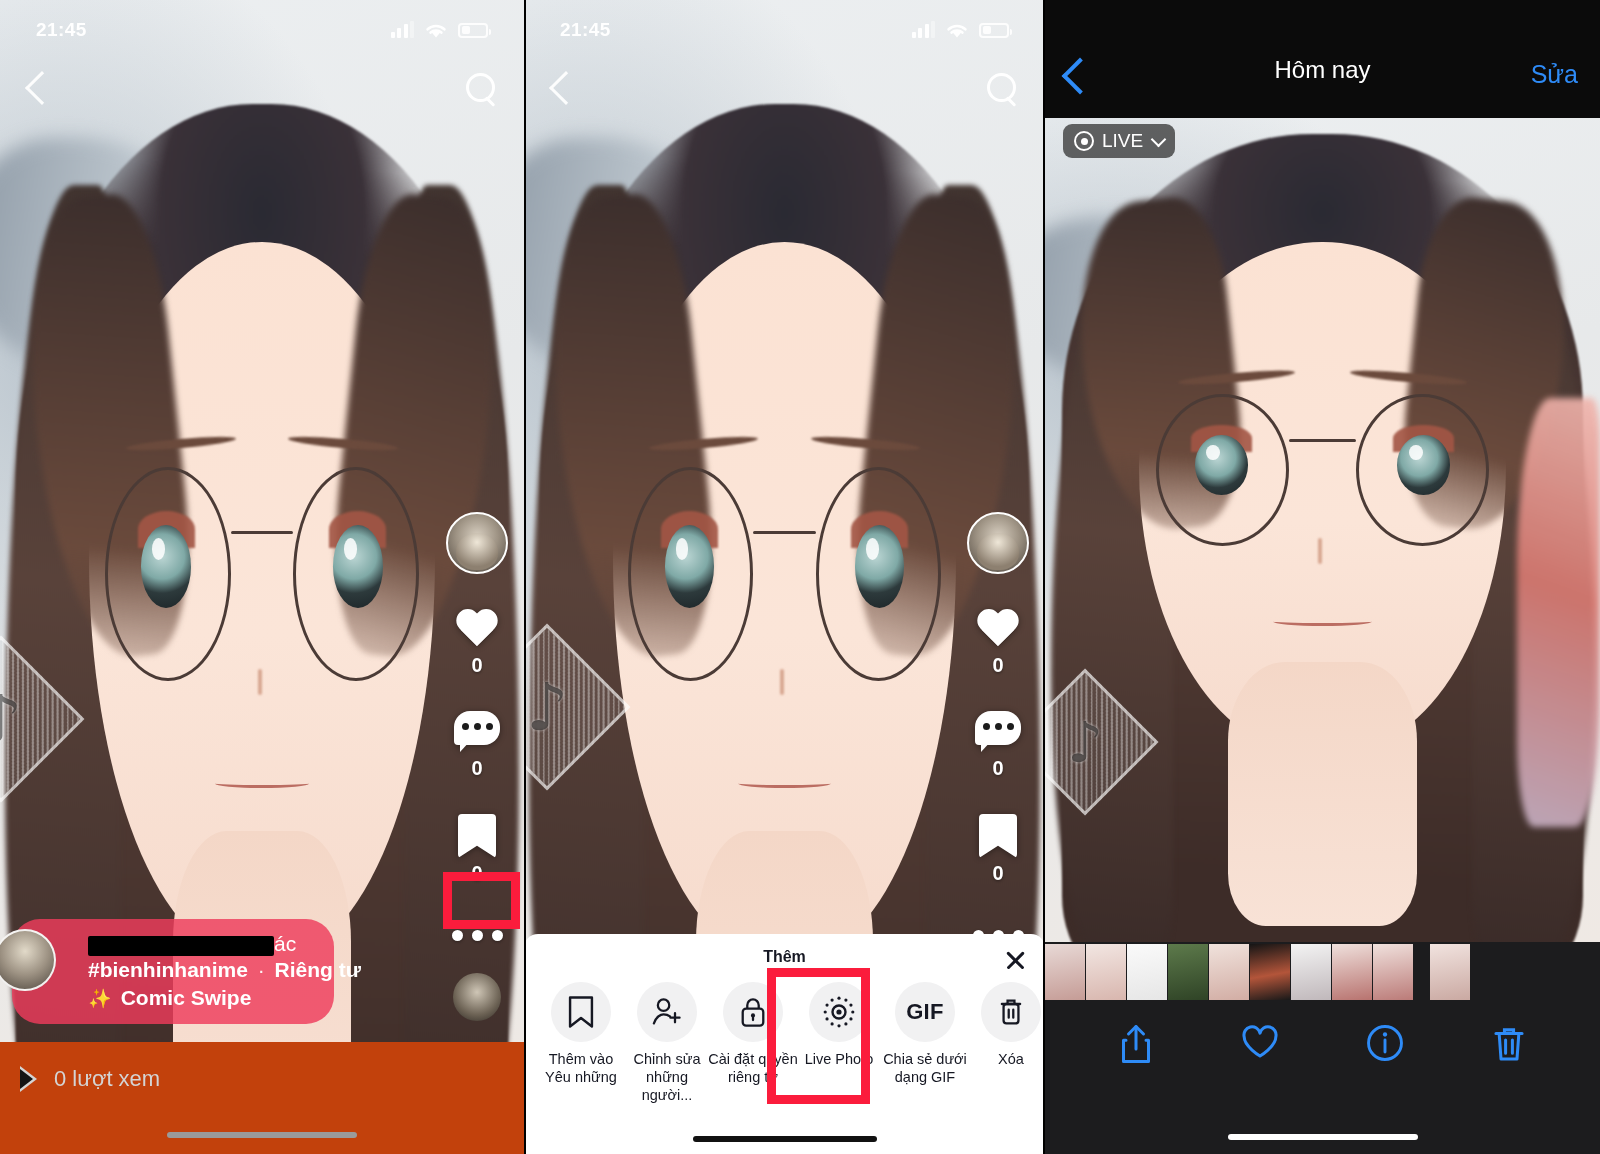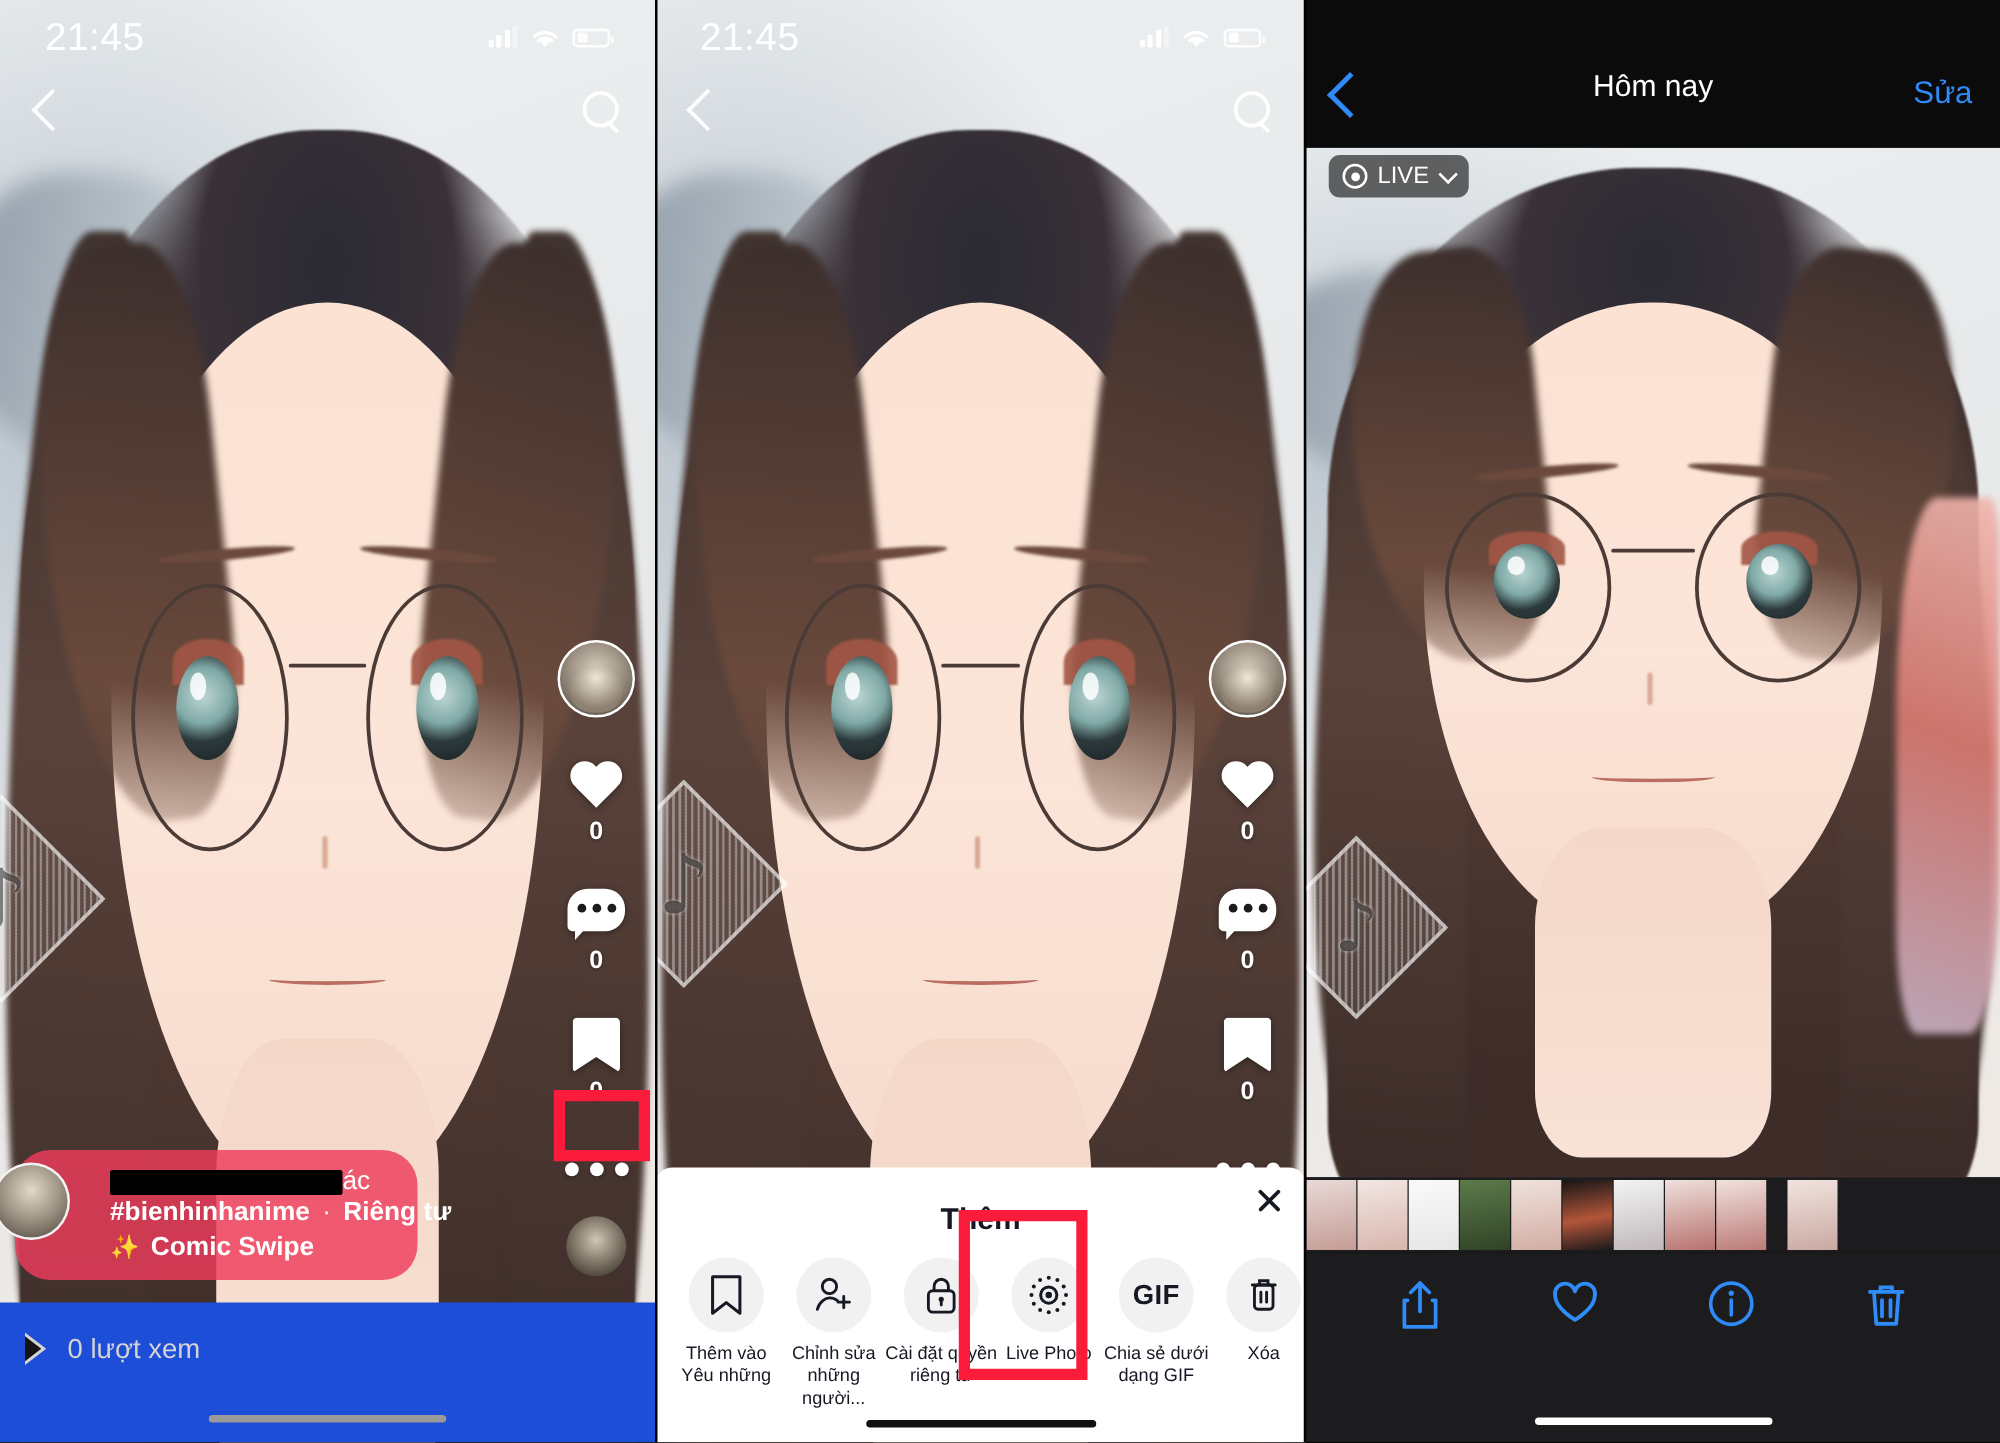--- a/index.html
+++ b/index.html
@@ -90,21 +90,21 @@
   .nose { position: absolute; left: 49.2%; top: 58%; width: 4px; height: 26px; background: #d8a892; border-radius: 3px; filter: blur(.8px); }
   .mouth { position: absolute; left: 41%; top: 67.5%; width: 18%; height: 9px;
            border-bottom: 3px solid #bb6d62; border-radius: 0 0 60% 60%; filter: blur(.5px); }
 
   
   .statusbar {
     position: absolute; left: 0; right: 0; top: 0; height: 60px;
     display: flex; align-items: center; justify-content: space-between;
     padding: 0 36px; z-index: 30; color: #fff;
   }
-  .sb-time { font-size: 31px; font-weight: 400; letter-spacing: .4px; }
+  .sb-time { font-size: 19px; font-weight: 700; letter-spacing: .4px; }
   .sb-right { display: flex; align-items: center; gap: 9px; }
   .bars { display: flex; align-items: flex-end; gap: 2.5px; height: 16px; }
   .bars i { width: 4px; background: currentColor; border-radius: 1px; display: block; }
   .bars i:nth-child(1){ height: 6px; }
   .bars i:nth-child(2){ height: 10px; }
   .bars i:nth-child(3){ height: 14px; }
   .bars i:nth-child(4){ height: 17px; opacity: .38; }
   .batt { width: 30px; height: 15px; border: 2px solid currentColor; border-radius: 4px; position: relative; opacity: .92; }
   .batt::after { content:""; position:absolute; right:-5px; top:4px; width:2.5px; height:6px; background:currentColor; border-radius:0 2px 2px 0; }
   .batt i { position:absolute; left:1.5px; top:1.5px; bottom:1.5px; width:34%; background: currentColor; border-radius:2px; display:block; }
@@ -168,38 +168,38 @@
       background: radial-gradient(circle at 50% 35%, #e2dac9 0%, #9c9182 50%, #4b433b 100%); cursor:pointer; }
   .cap-redact { display:inline-block; background:#000; width: 186px; height: 20px; vertical-align: middle; border-radius:2px; }
   .cap-line1 { color:#fff; font-size: 18px; line-height: 22px; white-space: nowrap; overflow: hidden; }
   .cap-line1 .tail { font-size: 21px; }
   .cap-line2 { color:#fff; font-size: 21px; font-weight: 600; margin-top: 2px; white-space: nowrap; }
   .cap-line2 .sep { opacity: .92; font-weight: 400; padding: 0 4px; }
   .cap-line3 { color:#fff; font-size: 21px; font-weight: 600; margin-top: 4px; display:flex; align-items:center; gap: 9px; }
   .spark { font-size: 19px; }
 
   
-  .tt-bottom { position: absolute; left:0; right:0; bottom:0; height: 112px; background:#1d4ed8; z-index: 28; }
+  .tt-bottom { position: absolute; left:0; right:0; bottom:0; height: 112px; background:#c2410c; z-index: 28; }
   .views { position: absolute; left: 18px; top: 24px; display: flex; align-items: center; gap: 12px;
            color: #d4d4d4; font-size: 22px; }
   .play-out { width: 24px; height: 26px; position: relative; }
   .play-out::before { content:""; position:absolute; left:2px; top:0;
       border-left: 17px solid #d4d4d4; border-top: 13px solid transparent; border-bottom: 13px solid transparent; }
   .play-out::after { content:""; position:absolute; left:2px; top:3px;
       border-left: 13px solid #141414; border-top: 10px solid transparent; border-bottom: 10px solid transparent; }
   .home-ind { position: absolute; left: 50%; transform: translateX(-50%); bottom: 16px;
       width: 190px; height: 6px; border-radius: 4px; background: #9a9a9a; }
 
   
   .redbox { position: absolute; border: 9px solid #fb1c3c; z-index: 60; pointer-events: none; }
 
   
   .sheet { position: absolute; left: 0; right: 0; bottom: 0; height: 220px; background: #fff;
            border-radius: 14px 14px 0 0; z-index: 40; }
-  .sheet-title { text-align: center; font-size: 24px; font-weight: 700; color: #161823; padding-top: 28px; }
+  .sheet-title { text-align: center; font-size: 16px; font-weight: 700; color: #161823; padding-top: 14px; }
   .sheet-close { position: absolute; right: 16px; top: 12px; width: 28px; height: 28px; cursor: pointer; }
   .sheet-close::before, .sheet-close::after { content:""; position:absolute; left:3px; top:13px;
       width: 23px; height: 2.6px; background:#161823; border-radius:2px; }
   .sheet-close::before { transform: rotate(45deg); }
   .sheet-close::after  { transform: rotate(-45deg); }
   .sheet-row { display: flex; align-items: flex-start; padding: 16px 10px 0 14px; gap: 0; }
   .sopt { width: 86px; flex: 0 0 86px; display: flex; flex-direction: column; align-items: center; cursor: pointer; }
   .sopt .disc { width: 60px; height: 60px; border-radius: 50%; background: #f1f1f2;
                 display: flex; align-items: center; justify-content: center; }
   .sopt .lbl { margin-top: 8px; text-align: center; font-size: 14.5px; line-height: 18px; color: #161823; width: 92px; }

